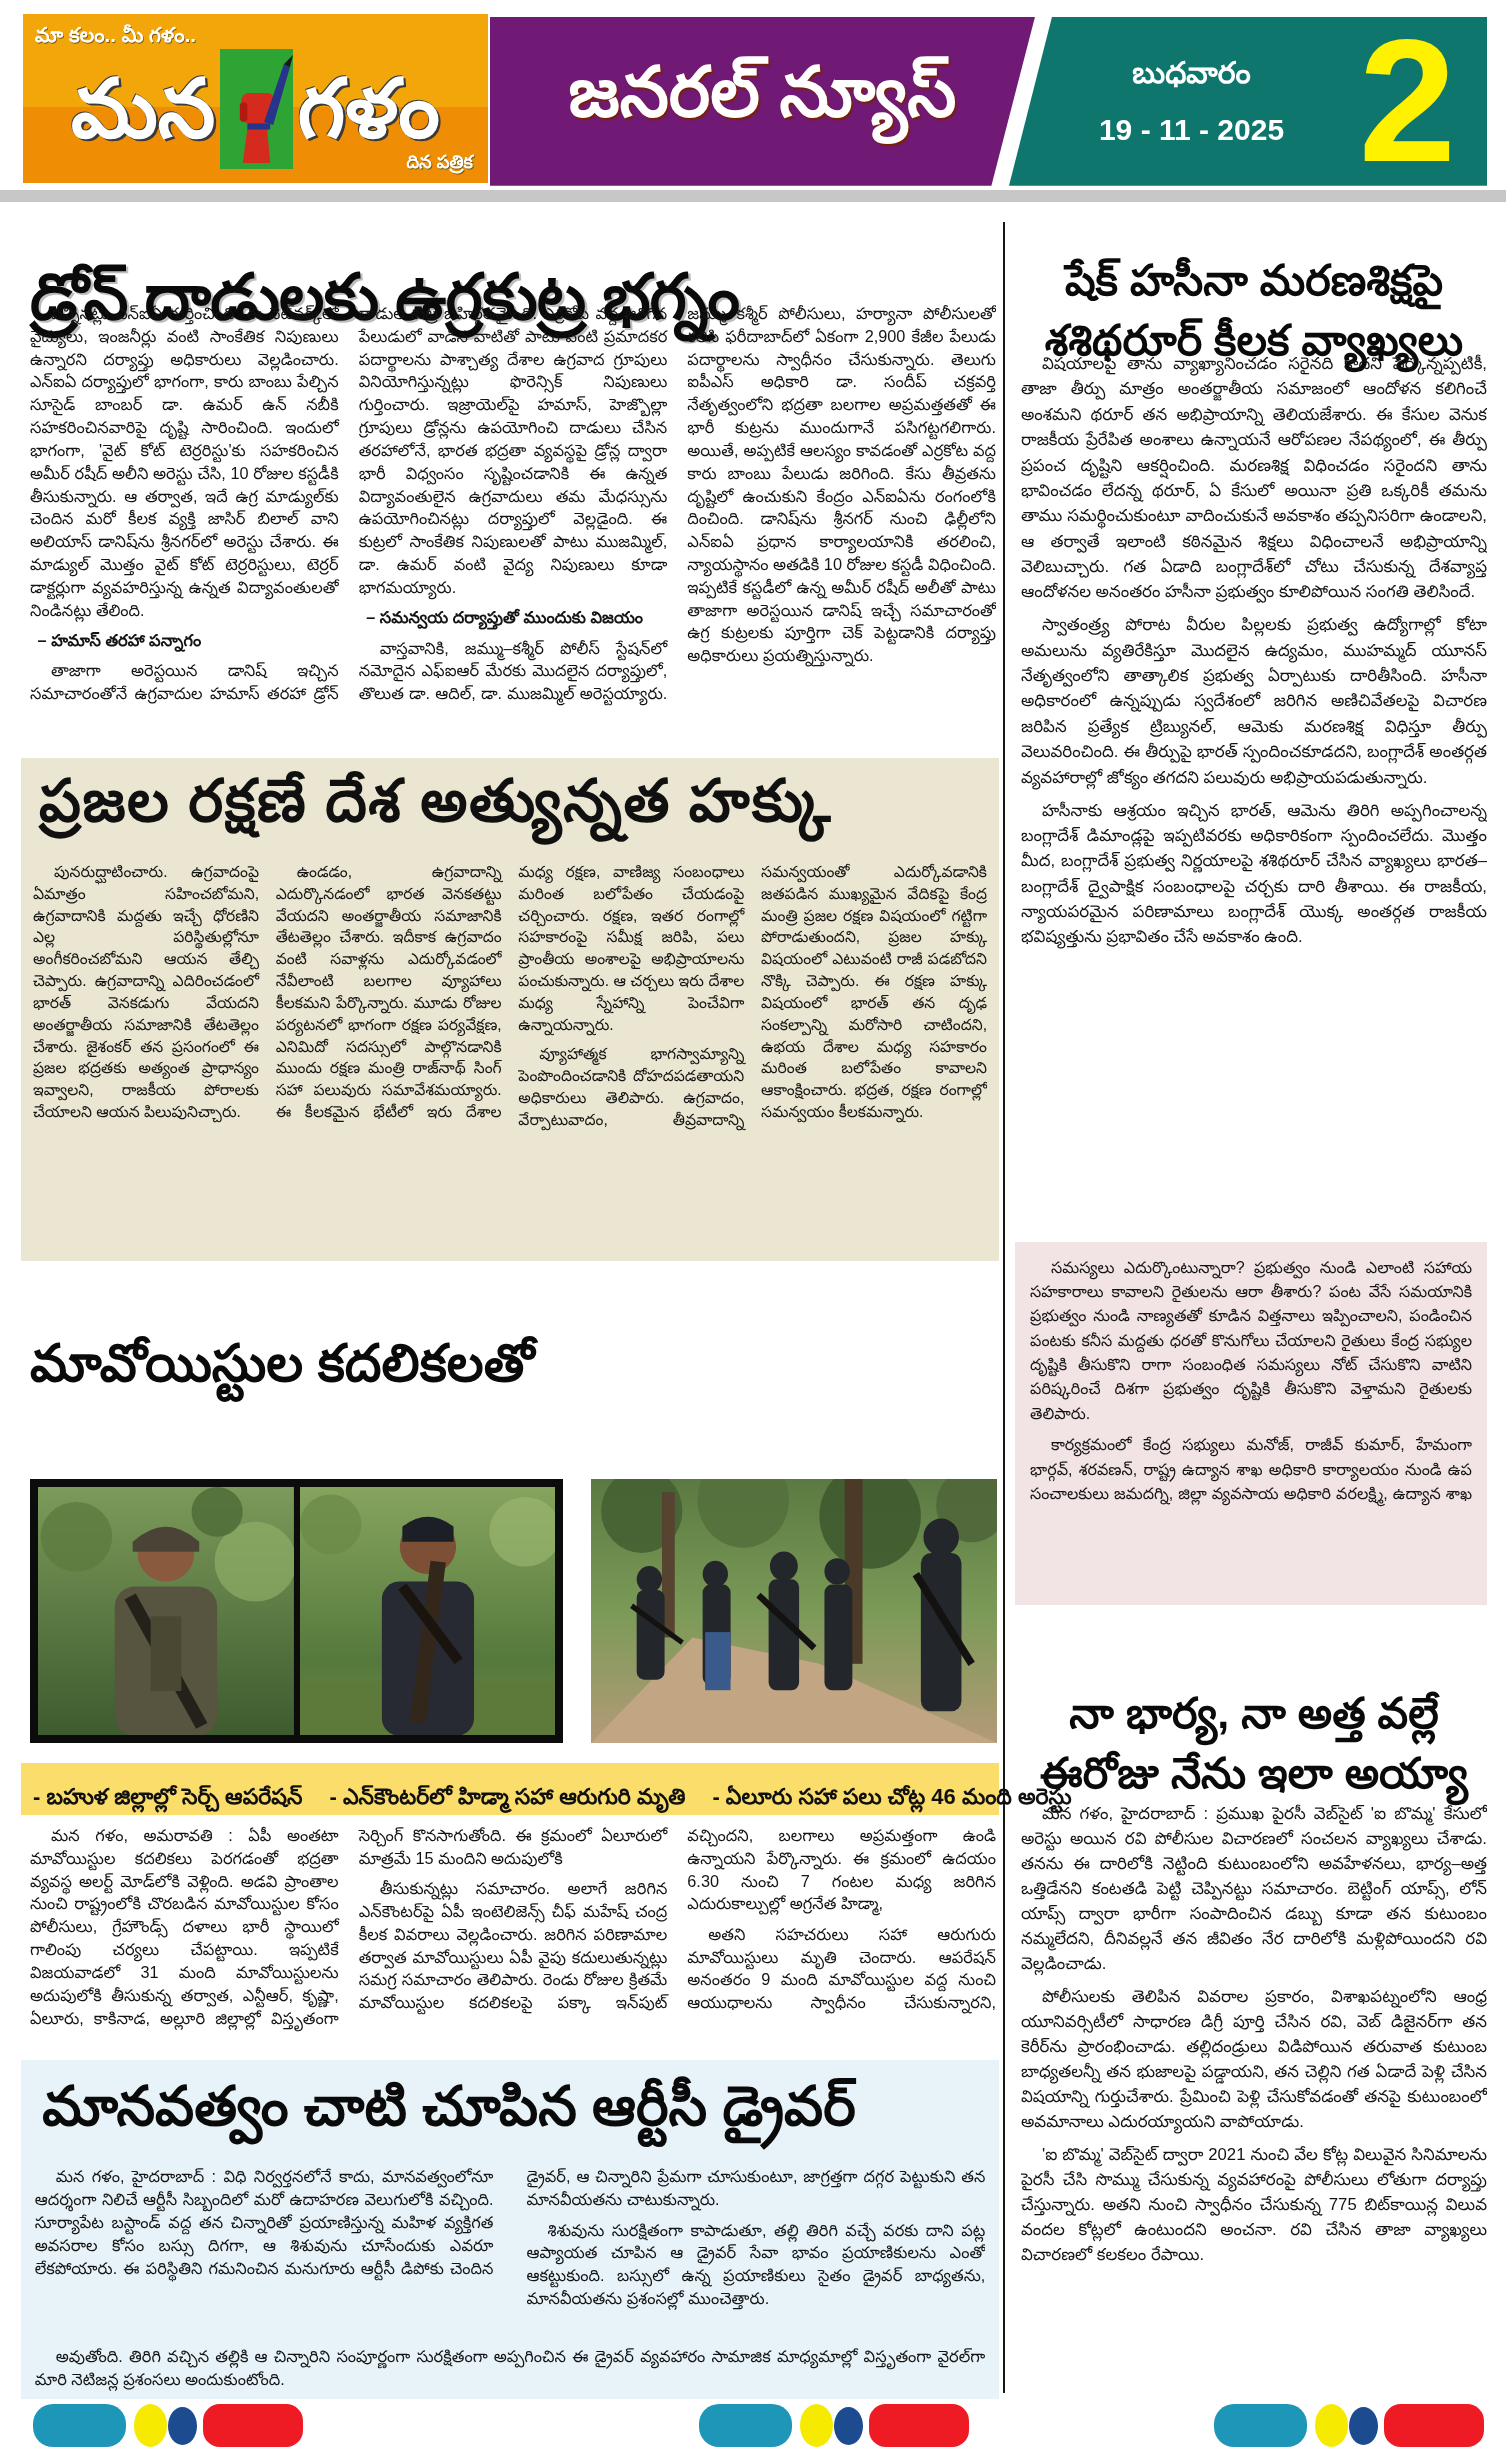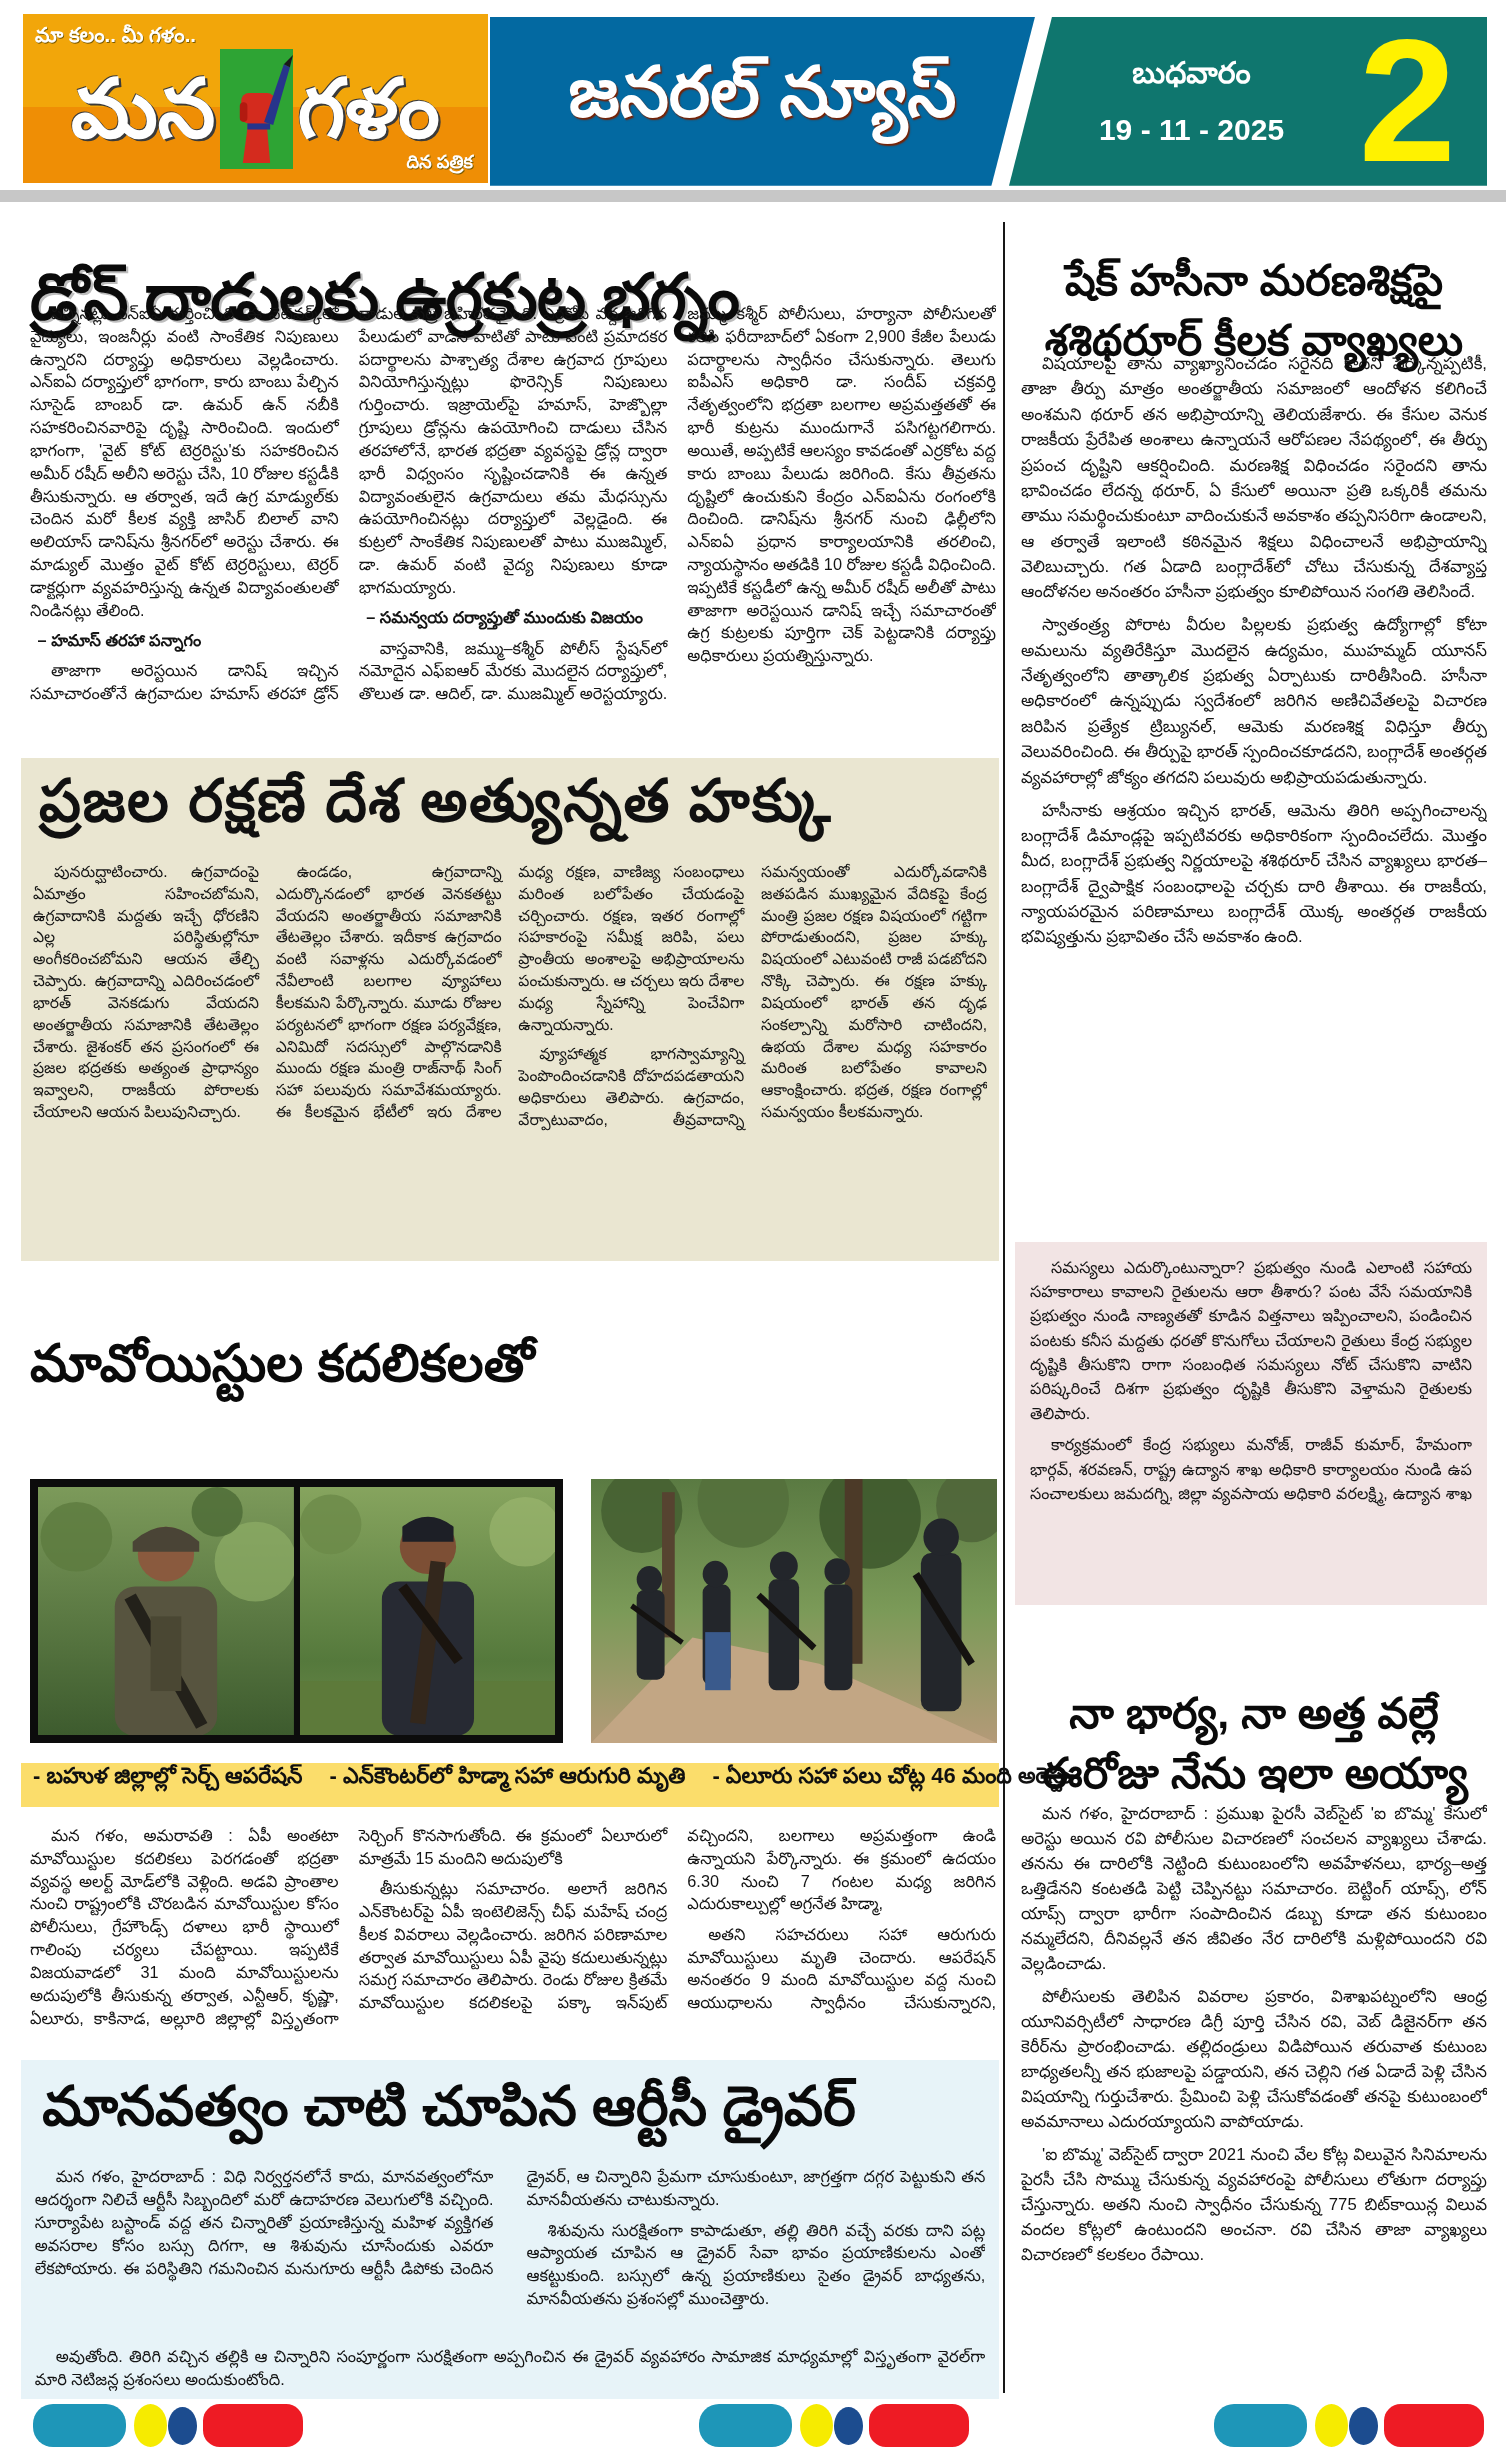--- a/index.html
+++ b/index.html
@@ -9,21 +9,21 @@
   .mast-left{position:absolute;left:23px;top:14px;width:465px;height:169px;
     background:linear-gradient(180deg,#F2A60A 0%,#F2A60A 55%,#EF8E05 55%,#EF8E05 100%);}
   .tagline{position:absolute;left:12px;top:9px;font-size:20.5px;font-weight:bold;color:#ffffff;
     text-shadow:0.8px 0.8px 0 #7a5a00;}
   .logo-row{position:absolute;left:0;top:35px;width:100%;display:flex;align-items:center;justify-content:center;gap:4.6px;}
   .logo-word{font-size:82px;font-weight:bold;color:#ffffff;line-height:1;
     text-shadow:2.3px 2.3px 0 #3a3a3a,-0.8px -0.8px 0 #3a3a3a;}
   .logo-emblem{width:73px;height:120px;background:#2EA434;display:inline-block;position:relative;flex:0 0 auto;}
   .logo-sub{position:absolute;right:15px;bottom:6px;font-size:18px;font-weight:bold;color:#ffffff;
     text-shadow:0.8px 0.8px 0 #7a5a00;}
-  .mast-mid{position:absolute;left:490px;top:16.7px;width:545px;height:169px;background:#0369a1;
+  .mast-mid{position:absolute;left:490px;top:16.7px;width:545px;height:169px;background:#701a75;
     clip-path:polygon(0 0,100% 0,92% 100%,0 100%);display:flex;align-items:center;justify-content:center;}
   .mast-mid span{font-size:70px;font-weight:bold;color:#ffffff;text-shadow:1.5px 2.3px 1.5px #7a2000;}
   .mast-right{position:absolute;left:1009px;top:16.7px;width:478px;height:169px;background:#0f766e;
     clip-path:polygon(9% 0,100% 0,100% 100%,0 100%);display:flex;align-items:center;}
   .daydate{flex:1;text-align:center;color:#ffffff;font-weight:bold;font-size:30px;line-height:1.9;padding-left:46px;}
   .pagenum{width:159px;font-size:175px;line-height:152px;font-weight:bold;color:#FFF200;text-align:center;}
   .graybar{position:absolute;left:0;top:190px;width:1507px;height:12px;background:#c7c7c7;}
   .vdivider{position:absolute;left:1003px;top:222px;width:2.3px;height:2171px;background:#161616;}
   
   .btxt{font-size:16.3px;line-height:1.4;text-align:justify;color:#141414;}
@@ -37,22 +37,22 @@
   .a2-box{position:absolute;left:21px;top:758px;width:978px;height:503px;background:#EAE6D1;box-sizing:border-box;padding:6px 12px;}
   .a2-head{font-size:59px;font-weight:600;color:#101010;margin:3px 0 12px 6px;letter-spacing:1.5px;white-space:nowrap;}
   .a2-body{column-count:4;column-gap:16.7px;height:387px;overflow:hidden;font-size:15.6px;}
   
   .a3-head{position:absolute;left:30px;top:1280px;width:805px;font-size:52px;font-weight:800;line-height:1.55;color:#0a0a0a;}
   .photo-frame-left{position:absolute;left:30px;top:1479px;width:533px;height:264px;background:#0c0c0c;
     box-sizing:border-box;padding:7.6px;display:flex;gap:6px;}
   .photo-cell{flex:1;position:relative;overflow:hidden;}
   .photo-right{position:absolute;left:591px;top:1479px;width:406px;height:264px;overflow:hidden;}
   .photo-cell svg,.photo-right svg{width:100%;height:100%;display:block;}
-  .a3-strap{position:absolute;left:21px;top:1763px;width:978px;height:44px;background:#FBDD6B;
-    display:flex;align-items:flex-start;gap:27px;box-sizing:border-box;padding:0 12px;
+  .a3-strap{position:absolute;left:21px;top:1763px;width:978px;height:52px;background:#FBDD6B;
+    display:flex;align-items:flex-end;gap:27px;box-sizing:border-box;padding:0 12px;
     font-size:22px;font-weight:800;color:#101010;white-space:nowrap;}
   .a3-body{position:absolute;left:30px;top:1824px;width:966px;height:211px;column-count:3;column-gap:20px;overflow:hidden;}
   
   .a4-box{position:absolute;left:21px;top:2060px;width:978px;height:339px;background:#E7F3F8;
     box-sizing:border-box;padding:9px 13.7px;}
   .a4-head{font-size:55px;font-weight:800;color:#0a0a0a;margin:4.6px 0 13.7px 7.6px;white-space:nowrap;}
   .a4-cols{column-count:2;column-gap:33px;height:172px;overflow:hidden;}
   .a4-wide{margin-top:7.6px;height:61px;overflow:hidden;}
   
   .r-head{position:absolute;width:466px;left:1021px;text-align:center;font-size:43px;font-weight:800;

